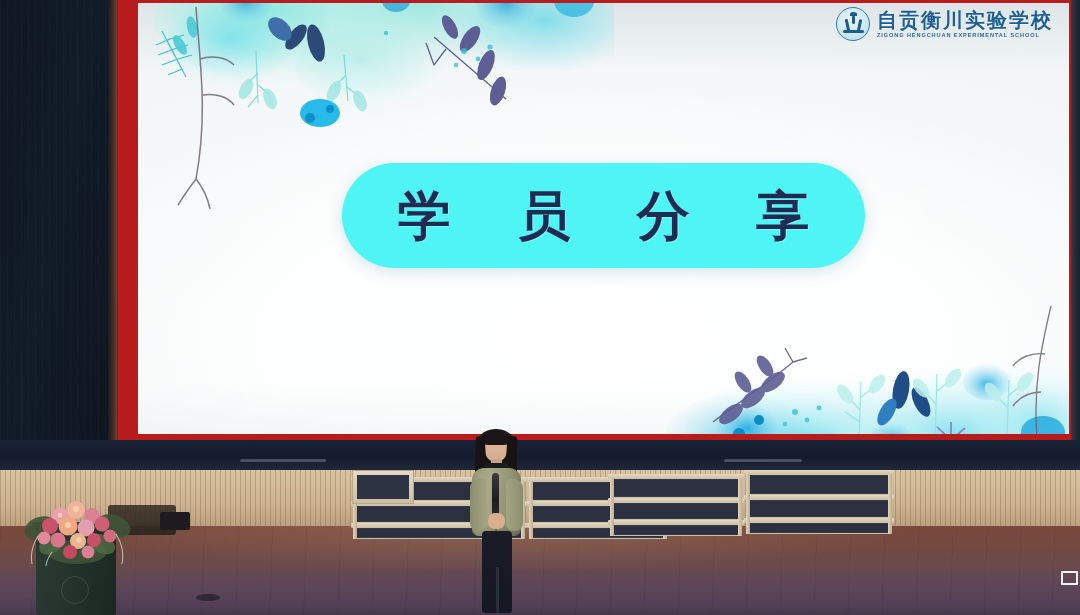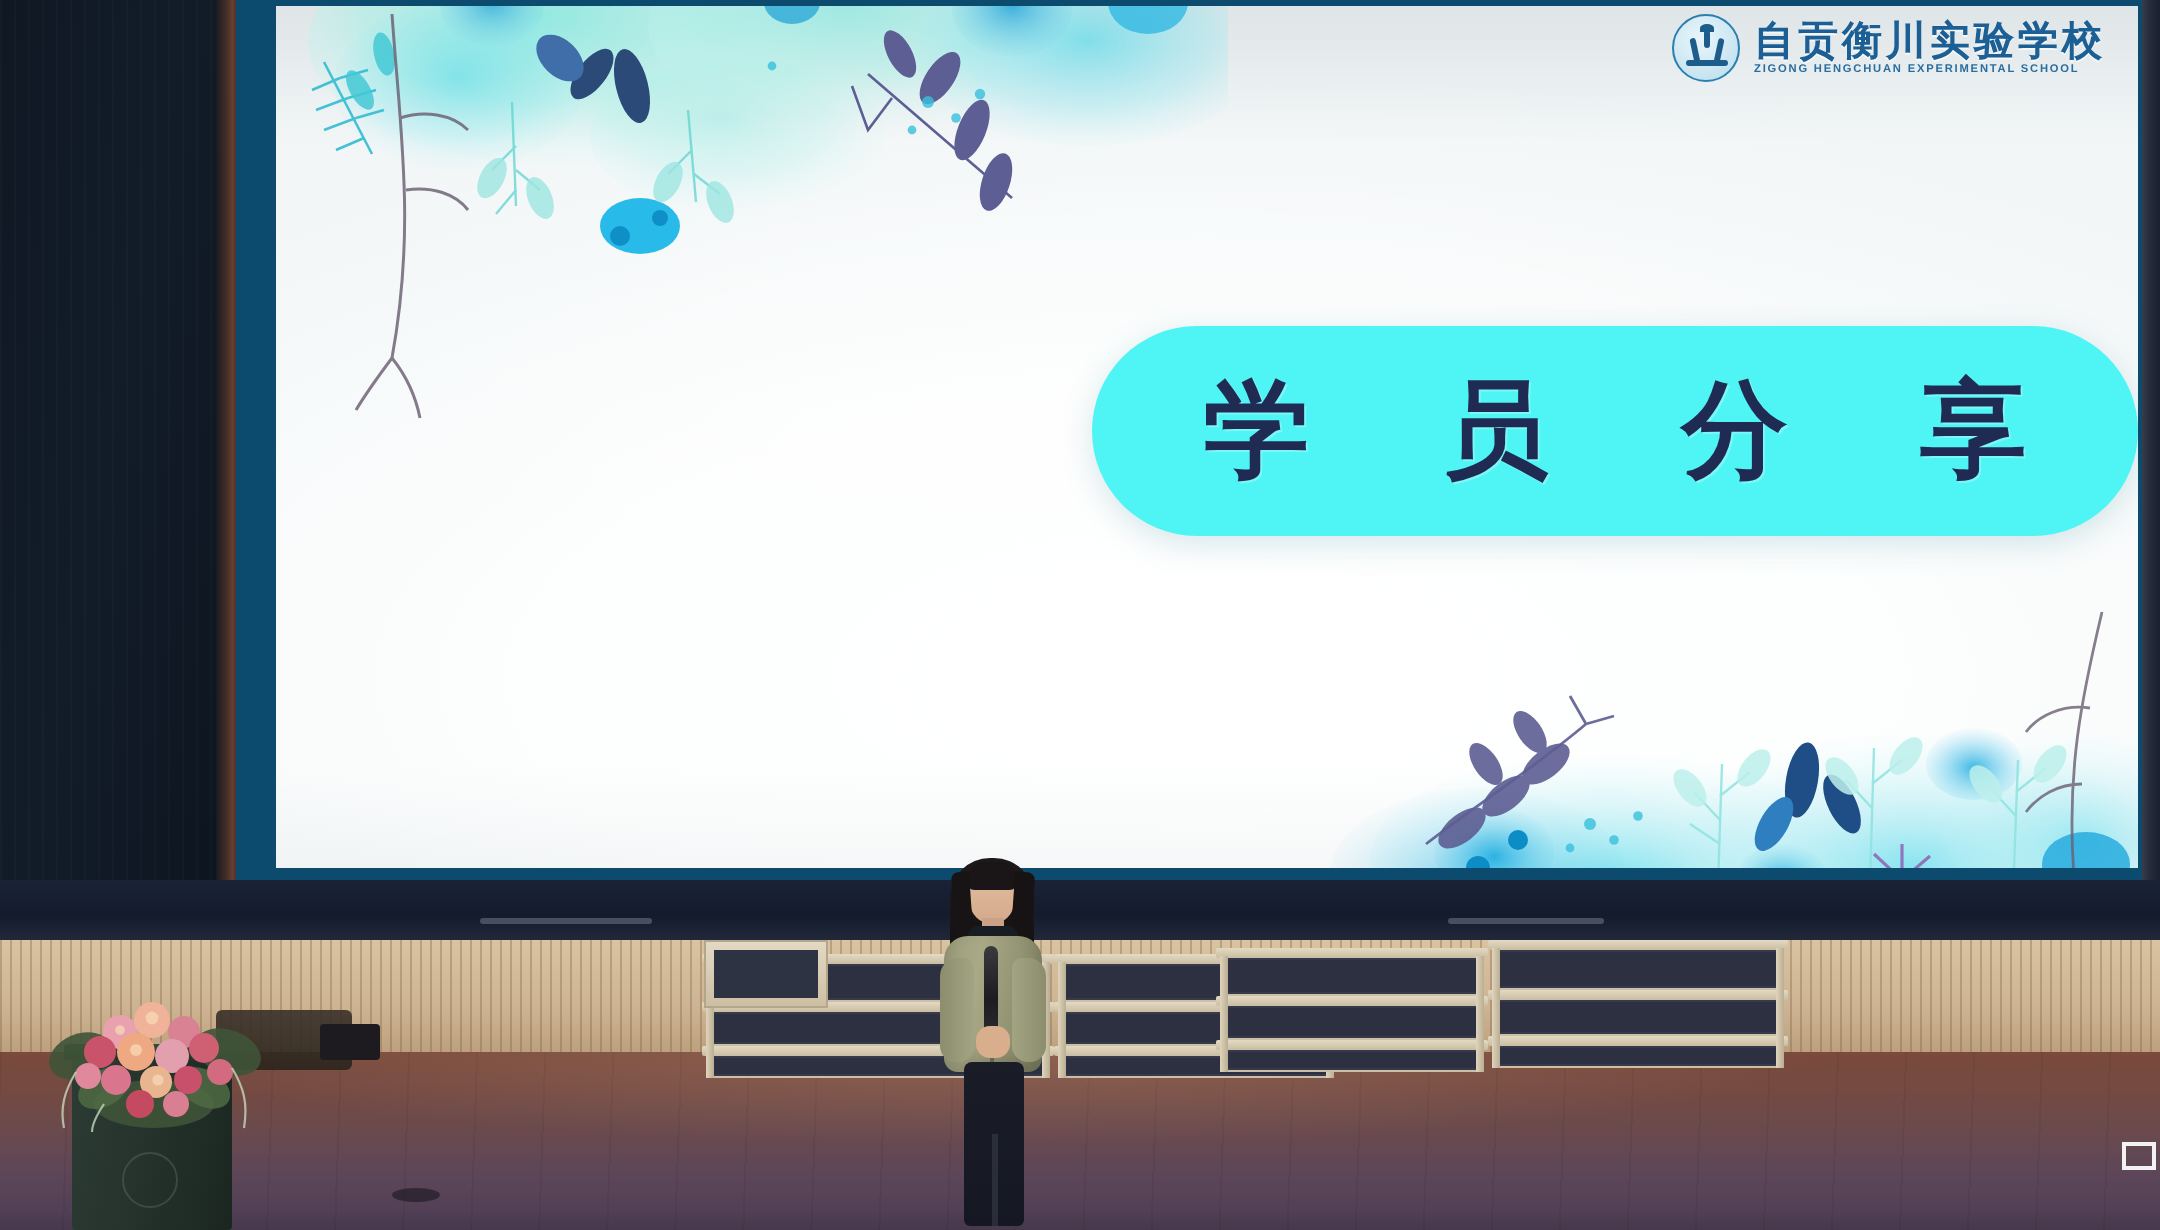--- a/index.html
+++ b/index.html
@@ -33,21 +33,21 @@
   }
   .wall-right{
     position:absolute; right:0; top:0; width:14px; height:440px;
     background:linear-gradient(90deg,#5a5f68 0%,#2b3040 60%,#1b2130 100%);
     opacity:.85;
   }
 
   
   .screen-frame{
     position:absolute; left:118px; top:0; width:953px; height:440px;
-    background:#0c4a6e;
+    background:#b91c1c;
     padding:3px 2px 6px 20px;
   }
   .screen{
     position:relative;
     width:100%; height:100%;
     overflow:hidden;
     background:
       radial-gradient(ellipse 80% 70% at 50% 78%, #ffffff 0%, #fdfefe 45%, #f2f6f7 100%),
       linear-gradient(180deg,#d8e0e2 0%,#eef3f4 12%,#ffffff 40%);
   }
@@ -92,21 +92,21 @@
   }
 
   
   .decor{ position:absolute; z-index:3; pointer-events:none; }
   .decor-tl{ left:-4px; top:-30px; width:480px; height:240px; }
   .decor-br{ right:-6px; bottom:-18px; width:420px; height:190px; }
 
   
   .title-wrap{
     position:absolute; left:0; right:0; top:160px;
-    display:flex; justify-content:flex-end; z-index:5;
+    display:flex; justify-content:center; z-index:5;
   }
   .title-pill{
     background:#4ff4f4;
     border-radius:999px;
     width:523px; height:105px;
     display:flex; align-items:center; justify-content:center;
     box-shadow:0 4px 16px rgba(30,120,140,.18);
   }
   .title-text{
     font-family:"DejaVu Sans", sans-serif;

